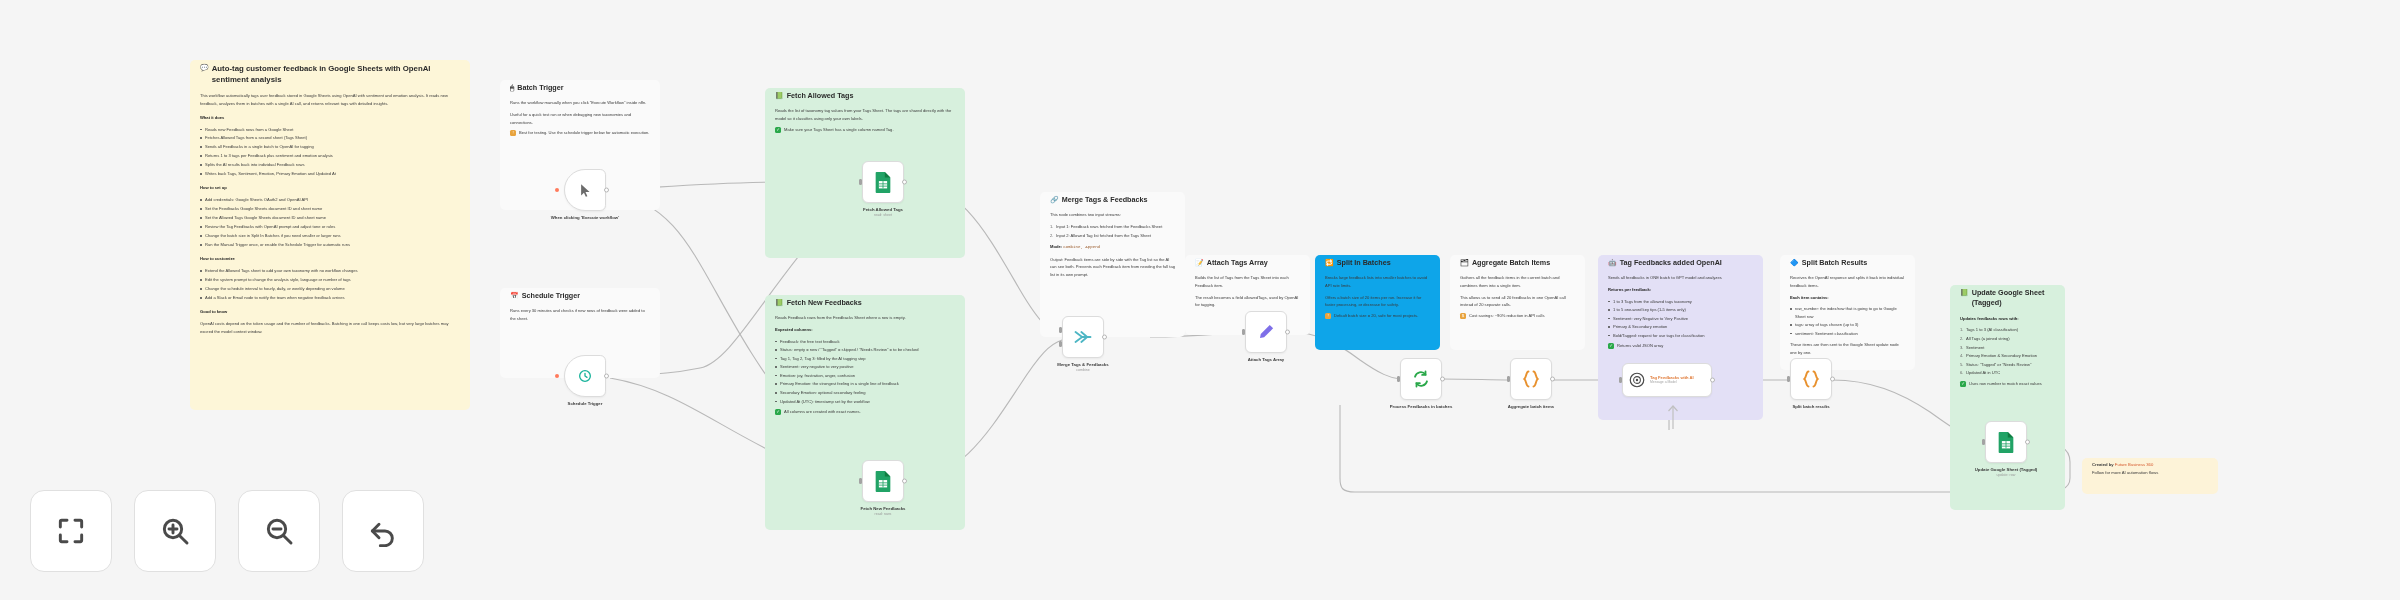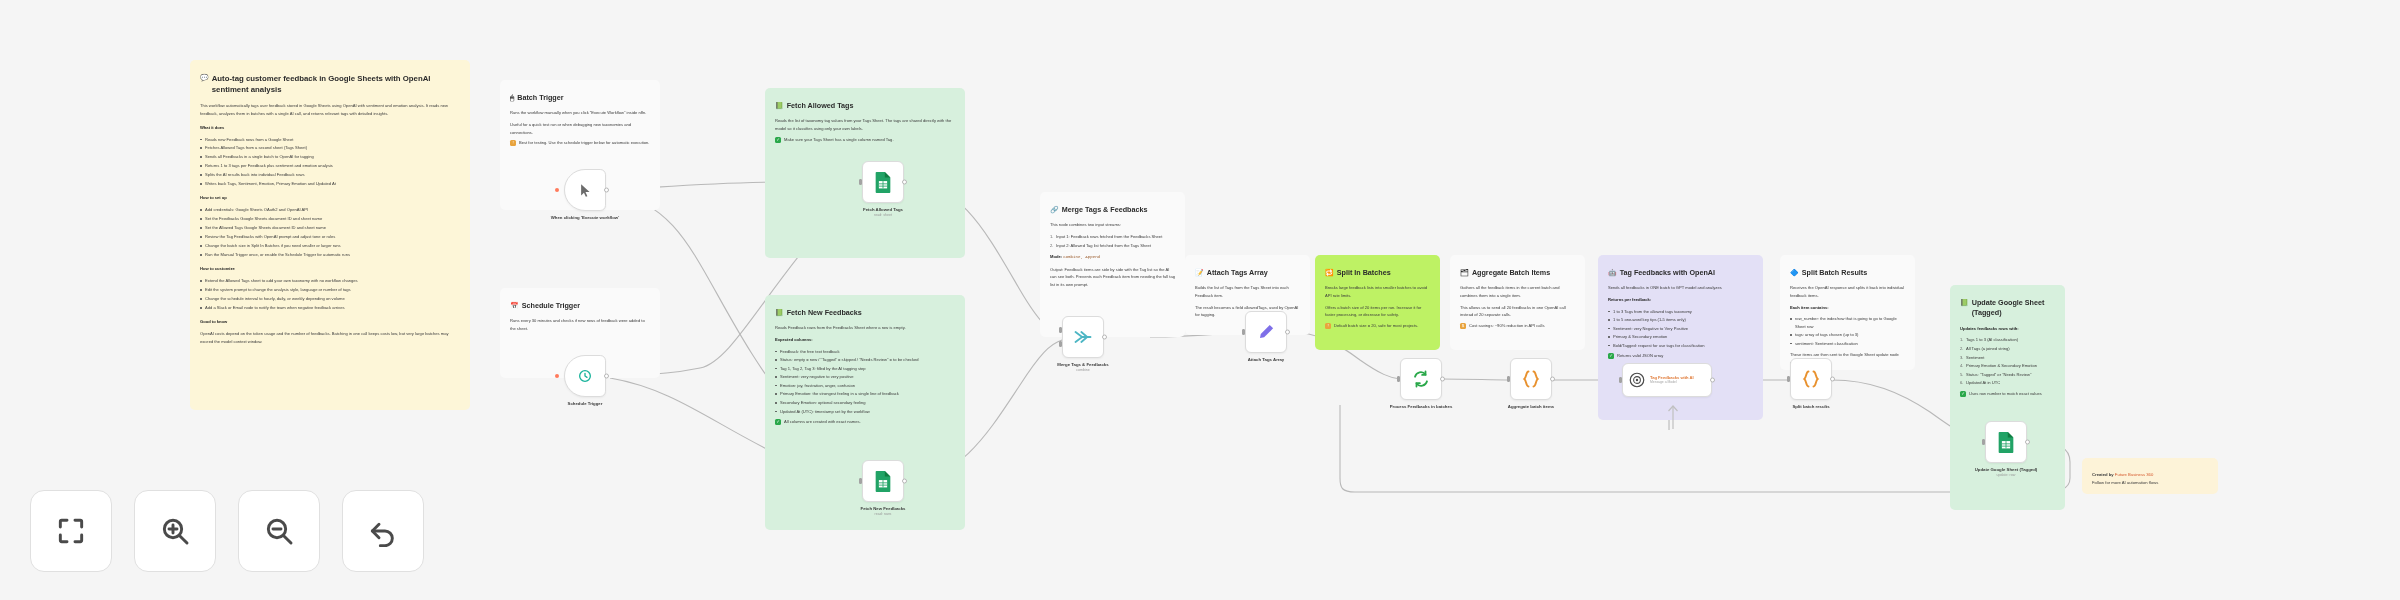--- a/index.html
+++ b/index.html
@@ -5,21 +5,21 @@
   * { box-sizing: border-box; margin: 0; padding: 0; }
   html, body {
     width: 2400px; height: 600px;
     background: #f5f5f5;
     font-family: "Liberation Sans", sans-serif;
     overflow: hidden;
   }
   #canvas { position: relative; width: 2400px; height: 600px; background: #f5f5f5; }
 
   
-  .sticky { position: absolute; border-radius: 5px; padding: 13px 10px; overflow: hidden; }
+  .sticky { position: absolute; border-radius: 5px; padding: 3px 10px; overflow: hidden; }
   .sticky.yellow { background: #fdf6d8; }
   .sticky.green  { background: #d7f0dd; }
   .sticky.purple { background: #e3e0f6; }
   .sticky.credit { background: #fdf3d8; }
 
   .s-title {
     font-weight: bold; font-size: 7.2px; line-height: 1.45;
     color: #2b2b2b; margin-bottom: 6px; display: flex; gap: 3px; align-items: flex-start;
   }
   .s-title .ic { flex: 0 0 auto; font-size: 7px; line-height: 1.3; }
@@ -241,21 +241,21 @@
     <div class="s-title">
       <span class="ic">📝</span>
       <span class="tt">Attach Tags Array</span>
     </div>
     <div class="s-body">
       <p>Builds the list of Tags from the Tags Sheet into each Feedback item.</p>
       <p>The result becomes a field allowedTags, used by OpenAI for tagging.</p>
     </div>
   </div>
 
-  <div class="sticky" style="left:1315px; top:255px; width:125px; height:95px; background:#bef264;">
+  <div class="sticky" style="left:1315px; top:255px; width:125px; height:95px; background:#0ea5e9;">
     <div class="s-title">
       <span class="ic">🔁</span>
       <span class="tt">Split In Batches</span>
     </div>
     <div class="s-body">
       <p>Breaks large feedback lists into smaller batches to avoid API rate limits.</p>
       <p>Offers a batch size of 20 items per run. Increase it for faster processing, or decrease for safety.</p>
       <div class="cb">
         <span class="bx amber">!</span>
         <span class="tx">Default batch size = 20, safe for most projects.</span>
@@ -274,21 +274,21 @@
       <div class="cb">
         <span class="bx amber">$</span>
         <span class="tx">Cost savings: ~90% reduction in API calls</span>
       </div>
     </div>
   </div>
 
   <div class="sticky purple" style="left:1598px; top:255px; width:165px; height:165px;">
     <div class="s-title">
       <span class="ic">🤖</span>
-      <span class="tt">Tag Feedbacks with OpenAI</span>
+      <span class="tt">Tag Feedbacks added OpenAI</span>
     </div>
     <div class="s-body">
       <p>Sends all feedbacks in ONE batch to GPT model and analyzes</p>
       <p style="margin-top:4px;"><b>Returns per feedback:</b></p>
       <ul>
         <li>1 to 3 Tags from the allowed tags taxonomy</li>
         <li>1 to 5 one-word key tips (1-5 items only)</li>
         <li>Sentiment: very Negative to Very Positive</li>
         <li>Primary &amp; Secondary emotion</li>
         <li>Bold/Tagged: request for use tags for classification</li>

